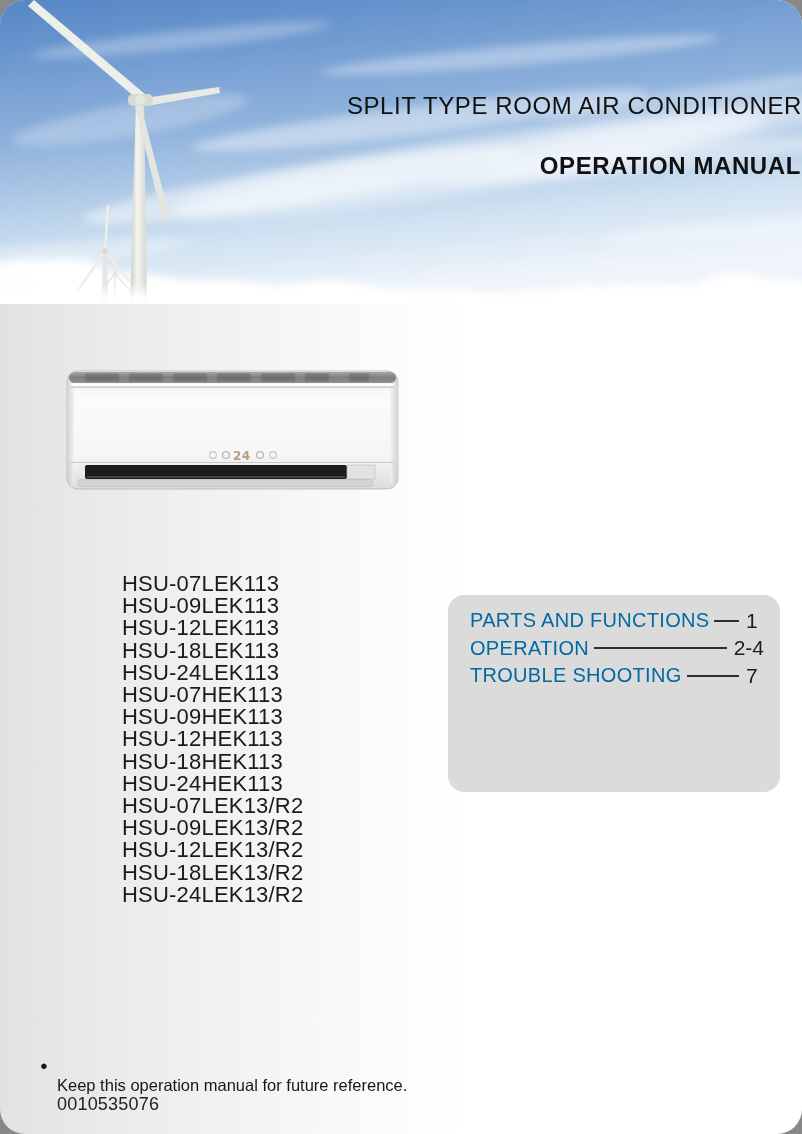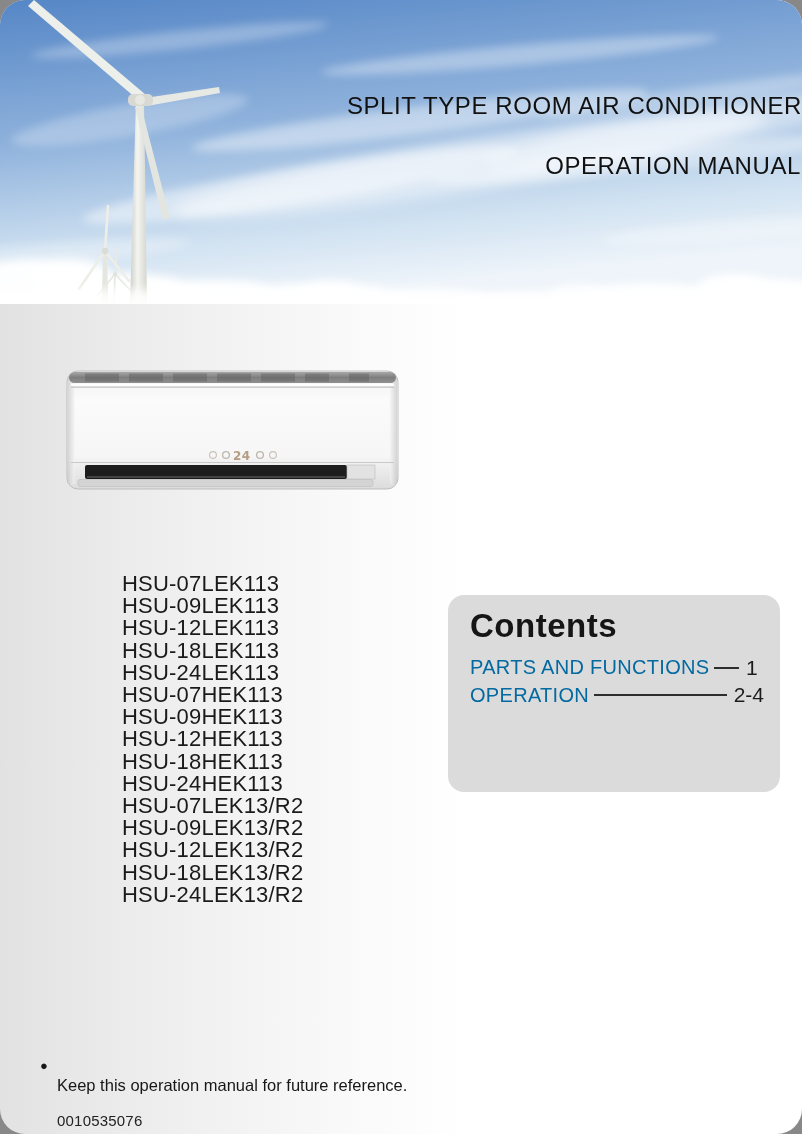--- a/index.html
+++ b/index.html
@@ -28,21 +28,21 @@
     position:absolute;left:0;top:0;width:802px;height:304px;
   }
   .hero svg{display:block;}
   .hero-title{
     position:absolute;right:0;top:92px;
     font-size:24px;font-weight:500;letter-spacing:.6px;color:#111;
     white-space:nowrap;
   }
   .hero-subtitle{
     position:absolute;right:1px;top:152px;
-    font-size:24px;font-weight:400;letter-spacing:.6px;color:#111;
+    font-size:24px;font-weight:700;letter-spacing:.6px;color:#111;
     white-space:nowrap;
   }
   
   .ac-unit{
     position:absolute;left:65px;top:366px;width:335px;height:128px;
   }
   
   .models{
     position:absolute;left:122px;top:573px;
     font-size:22px;line-height:22.2px;color:var(--ink);
@@ -76,22 +76,22 @@
     font-size:21px;color:#1c1c1c;white-space:nowrap;min-width:18px;text-align:left;
   }
   
   .footer-note{
     position:absolute;left:40px;top:1056px;width:700px;
     font-size:16.5px;line-height:19.5px;color:#171717;
   }
   .footer-note .row{display:flex;}
   .footer-bullet{width:17px;font-size:13px;line-height:19.5px;}
   .footer-code{
-    margin:16px 0 0 17px;
-    font-size:15px;color:#222;letter-spacing:.2px;
+    margin:0 0 0 17px;
+    font-size:18px;color:#222;letter-spacing:.2px;
   }
 </style>
 </head>
 <body>
 
 <div class="page">
 
   <div class="hero">
     <svg width="802" height="304" viewBox="0 0 802 304">
       <defs>
@@ -272,37 +272,41 @@
       <div>HSU-09LEK13/R2</div>
 
       <div>HSU-12LEK13/R2</div>
 
       <div>HSU-18LEK13/R2</div>
 
       <div>HSU-24LEK13/R2</div>
     </div>
 
   <div class="contents-box">
-    <div class="contents-heading">Contents</div>
     <div>
 
         <div class="contents-row">
           <span class="contents-label">PARTS AND FUNCTIONS</span>
           <span class="contents-leader"></span>
           <span class="contents-page">1</span>
         </div>
 
         <div class="contents-row">
           <span class="contents-label">OPERATION</span>
           <span class="contents-leader"></span>
           <span class="contents-page">2-4</span>
         </div>
 
 
 
+        <div class="contents-row">
+          <span class="contents-label">TROUBLE SHOOTING</span>
+          <span class="contents-leader"></span>
+          <span class="contents-page">7</span>
+        </div>
       </div>
   </div>
 
   <div class="footer-note">
     <div class="row">
       <span class="footer-bullet">●</span>
     </div>
     <div class="row">
       <span class="footer-bullet"></span>
       <span>Keep this operation manual for future reference.</span>

